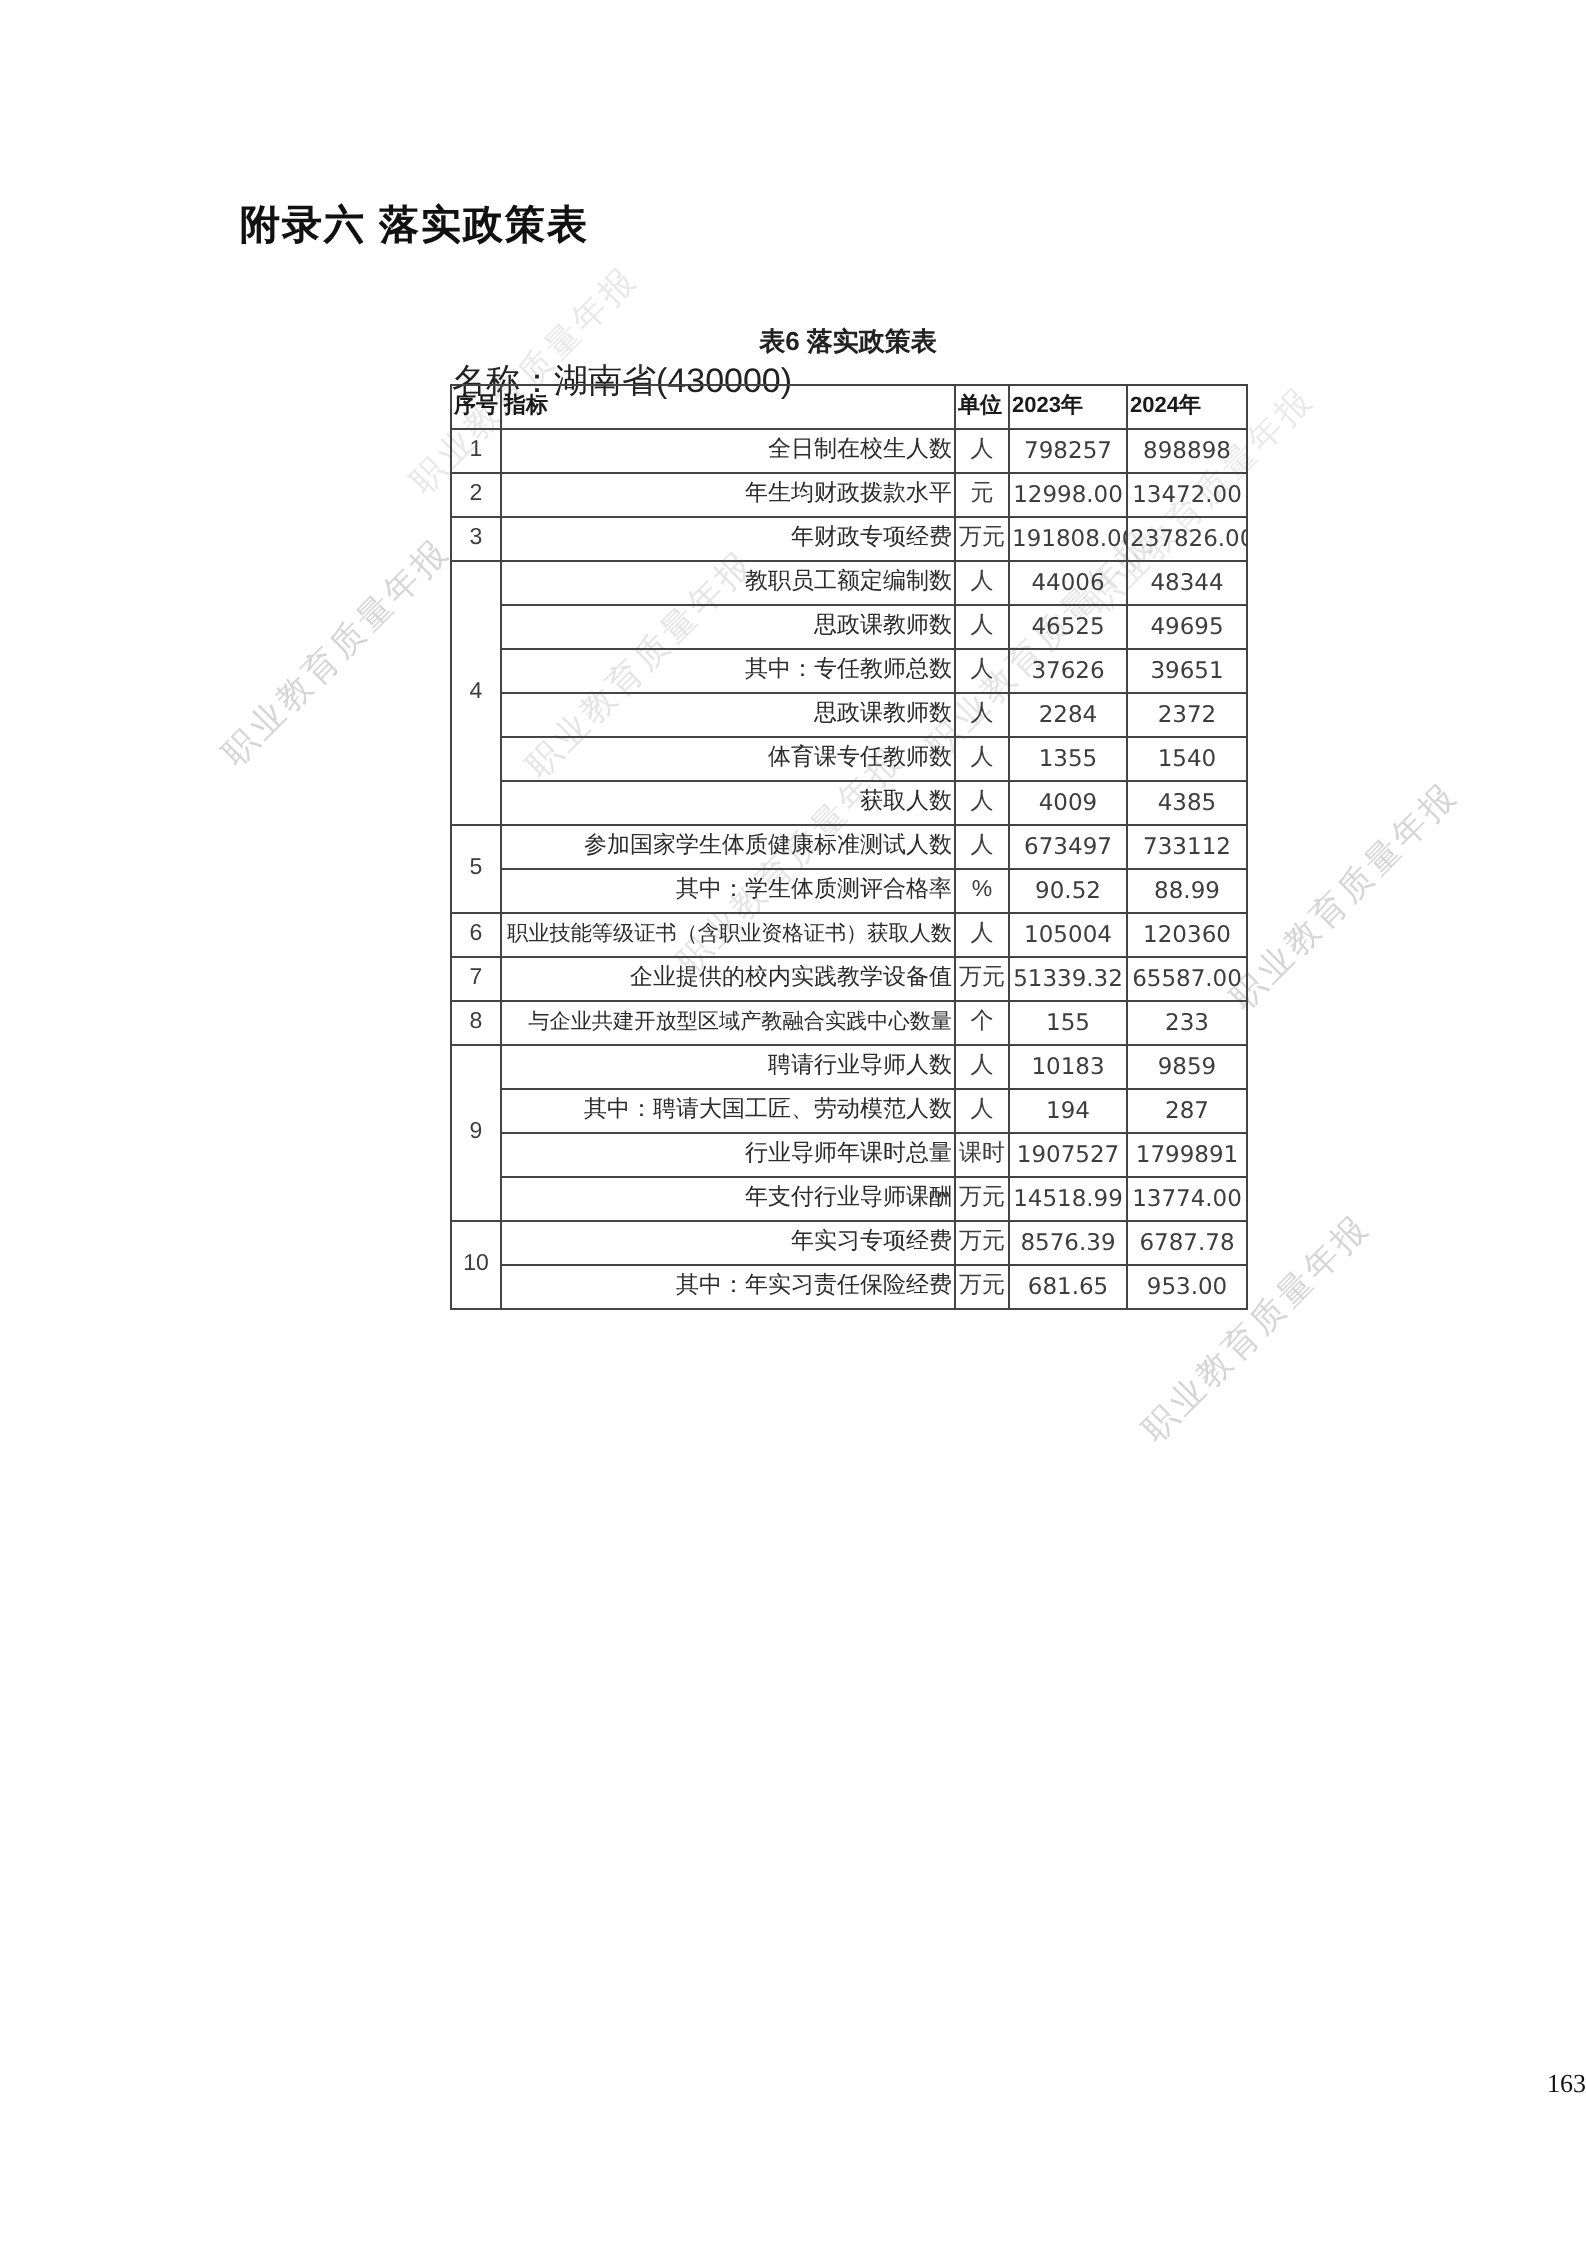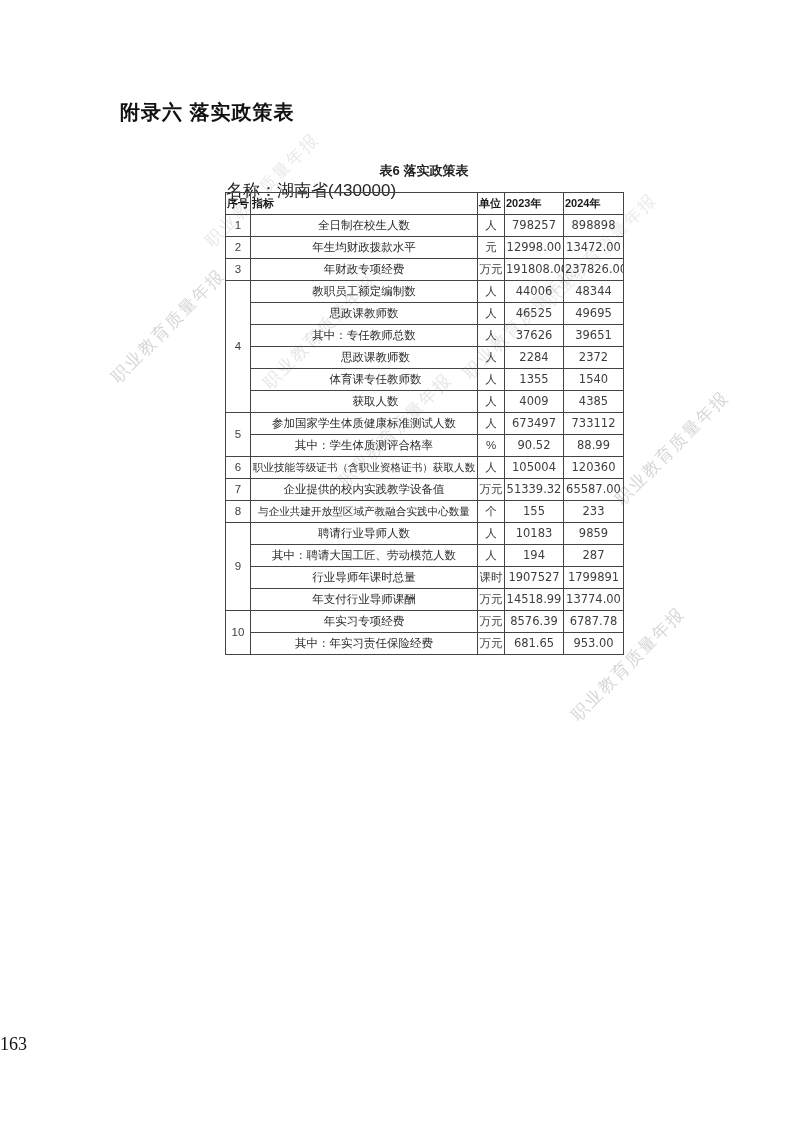--- a/index.html
+++ b/index.html
@@ -65,28 +65,28 @@
     line-height:1.1;
     overflow:hidden;
     white-space:nowrap;
     background:transparent;
   }
   table.policy th{
     font-size:11px;font-weight:bold;color:#1a1a1a;text-align:left;
   }
   td.no, td.unit, td.val{text-align:center;color:#3d3d3d;}
   td.val{font-family:"DejaVu Sans",sans-serif;font-size:11.5px;}
-  td.ind{text-align:center;padding-left:3px;color:#2b2b2b;}
+  td.ind{text-align:right;padding-left:3px;color:#2b2b2b;}
   td.ind.indent{padding-left:24px;}
   td.ind.long{font-size:10.6px;}
   .page-number{
     position:absolute;left:0;top:1034px;width:793px;
-    text-align:left;
+    text-align:right;
     font-family:"Liberation Serif","DejaVu Serif",serif;
-    font-size:18px;color:#111;
+    font-size:13px;color:#111;
   }
 </style>
 </head>
 <body>
 
 <div class="page">
 
   <span class="wm wm1">职业教育质量年报</span>
   <span class="wm wm2">职业教育质量年报</span>
   <span class="wm wm3">职业教育质量年报</span>

